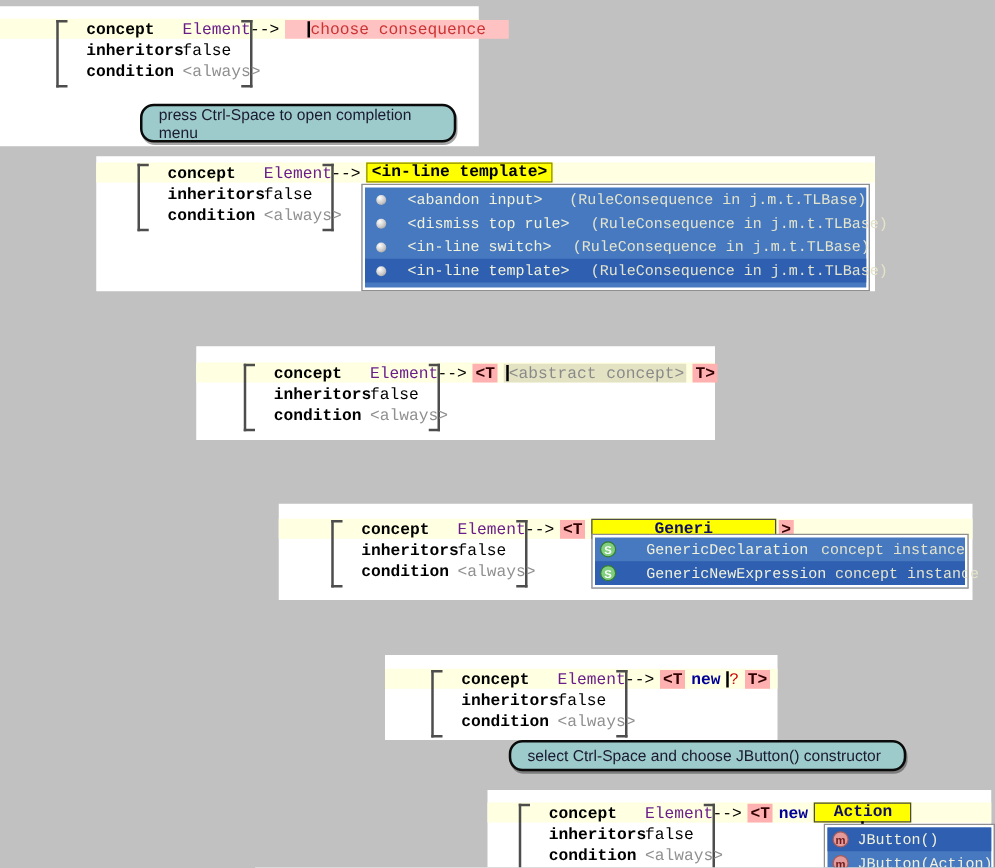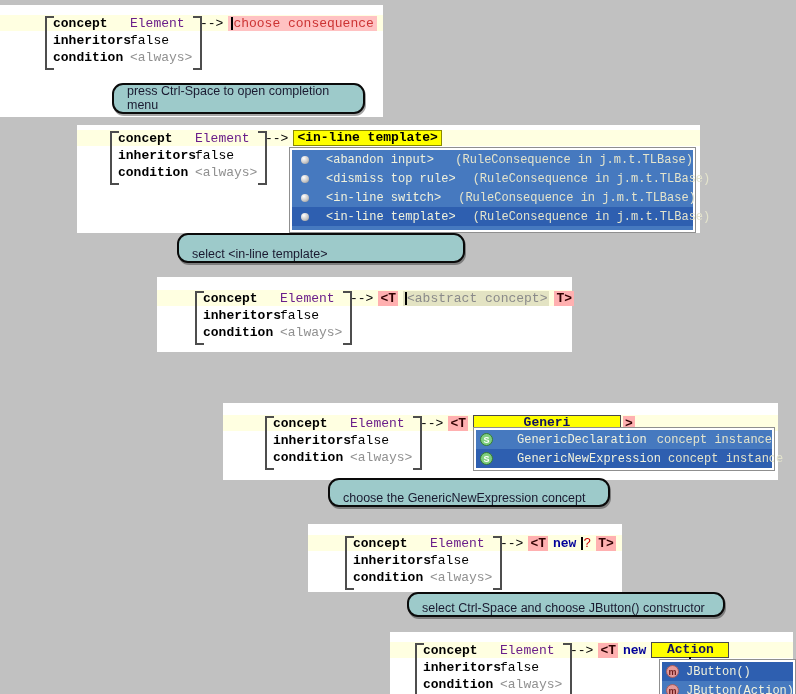--- a/index.html
+++ b/index.html
@@ -5,28 +5,28 @@
   html,body{margin:0;padding:0;}
   .page{position:relative;width:796px;height:694px;overflow:hidden;background:#c1c1c1;
         font-family:"Liberation Mono","DejaVu Sans Mono",monospace;font-size:13px;}
   .panel{position:absolute;background:#ffffff;}
   .band{position:absolute;left:0;right:0;height:16px;background:#ffffe1;}
   .lbracket,.rbracket{position:absolute;width:7px;height:50px;}
   .lbracket{border-left:2px solid #4d4d4d;border-top:2px solid #4d4d4d;border-bottom:2px solid #4d4d4d;}
   .rbracket{border-right:2px solid #4d4d4d;border-top:2px solid #4d4d4d;border-bottom:2px solid #4d4d4d;}
   .code{position:absolute;}
   .crow{height:17px;line-height:17px;white-space:pre;}
-  .kw{display:inline-block;width:77px;font-weight:bold;color:#000;}
+  .kw{display:inline-block;width:77px;font-weight:bold;color:#000;margin-left:16px;}
   .val{color:#000;}
   .purple{color:#6a1e8a;}
   .grayv{color:#909090;}
   .line1{position:absolute;height:16px;display:flex;align-items:center;gap:5px;white-space:pre;}
   .arrow{color:#000;}
   .caret{display:inline-block;width:2px;height:13px;background:#000;vertical-align:-2px;flex:none;}
-  .cell-pink{background:#ffc2c2;color:#cc3333;padding:0 3px;height:15px;line-height:15px;display:inline-flex;align-items:center;}
+  .cell-pink{background:#ffc2c2;color:#cc3333;padding:0 18px;height:15px;line-height:15px;display:inline-flex;align-items:center;}
   .chip{background:#ffb0b0;color:#300000;font-weight:bold;padding:0 2px;height:15px;line-height:15px;}
   .cell-yellowsel{background:#ffff00;border:1px solid #8b8b00;color:#000;font-weight:bold;padding:0 3px;height:14px;line-height:14px;}
   .cell-khaki{background:#e3e3c3;color:#8a8a8a;padding:0 2px;height:15px;line-height:15px;display:inline-flex;align-items:center;}
   .cell-input{background:#ffff00;border:1px solid #4a4a4a;height:14px;line-height:14px;display:inline-flex;align-items:center;
               color:#101060;font-weight:bold;padding:0 2px;flex-direction:column;}
   .kw-new{color:#000099;font-weight:bold;}
   .q-red{color:#cc0000;}
   .menu{position:absolute;background:#4679bf;border:2px solid #ffffff;outline:1px solid #8f8f8f;z-index:3;}
   .mrow{display:flex;align-items:center;height:19px;color:#f2f2dc;font-size:12px;white-space:pre;}
   .mrow.sel{background:#2e5fb0;}
@@ -37,21 +37,21 @@
   .menu2 .mrow{padding-left:4px;gap:7px;}
   .menu2 .mlabel{display:inline-block;width:160px;margin-left:17px;}
   .menu3 .mrow{padding-left:4px;gap:7px;}
   .bullet{flex:none;width:8px;height:8px;border-radius:50%;
           background:radial-gradient(circle at 35% 30%, #ffffff, #c9c9c9 55%, #8a8a8a);}
   .sicon,.micon{flex:none;width:13px;height:13px;border-radius:50%;display:flex;align-items:center;justify-content:center;
           font-family:"Liberation Sans",sans-serif;font-size:9px;font-weight:bold;}
   .sicon{background:#7fcf7f;border:1px solid #357a35;color:#ffffff;box-sizing:border-box;}
   .micon{background:#e49a9a;border:1px solid #a65b5b;color:#6e1a1a;box-sizing:border-box;}
   .callout{position:absolute;background:#9dcaca;border:2px solid #0a0a0a;border-radius:11px;
-           box-shadow:1px 2px 0 rgba(0,0,0,0.35);display:flex;align-items:flex-end;padding:0 13px;
+           box-shadow:1px 2px 0 rgba(0,0,0,0.35);display:flex;align-items:center;padding:0 13px;
            font-family:"Liberation Sans","DejaVu Sans",sans-serif;font-size:12.5px;color:#1a1a30;z-index:5;box-sizing:border-box;}
 </style>
 </head>
 <body>
 
 <div class="page">
 
   <div class="panel" style="left:0;top:5px;width:383px;height:112px;">
     <div class="band" style="top:10px;"></div>
     <div class="lbracket" style="left:45px;top:11px;"></div>
@@ -85,23 +85,20 @@
       <span class="cell-yellowsel">&lt;in-line template&gt;</span>
     </div>
     <div class="menu menu1" style="left:213px;top:23px;width:401px;">
       <div class="mrow"><span class="bullet"></span><span class="mlabel">&lt;abandon input&gt;</span><span class="mdetail">(RuleConsequence in j.m.t.TLBase)</span></div>
       <div class="mrow"><span class="bullet"></span><span class="mlabel">&lt;dismiss top rule&gt;</span><span class="mdetail">(RuleConsequence in j.m.t.TLBase)</span></div>
       <div class="mrow"><span class="bullet"></span><span class="mlabel">&lt;in-line switch&gt;</span><span class="mdetail">(RuleConsequence in j.m.t.TLBase)</span></div>
       <div class="mrow sel"><span class="bullet"></span><span class="mlabel">&lt;in-line template&gt;</span><span class="mdetail">(RuleConsequence in j.m.t.TLBase)</span></div>
     </div>
   </div>
 
-  <div class="callout" style="left:177px;top:233px;width:288px;height:30px;">
-    <span>select &lt;in-line template&gt;</span>
-  </div>
 
   <div class="panel" style="left:157px;top:277px;width:415px;height:75px;">
     <div class="band" style="top:13px;"></div>
     <div class="lbracket" style="left:38px;top:14px;"></div>
     <div class="rbracket" style="left:186px;top:14px;"></div>
     <div class="code" style="left:46px;top:13px;">
       <div class="crow"><span class="kw">concept</span><span class="val purple">Element</span></div>
       <div class="crow"><span class="kw">inheritors</span><span class="val">false</span></div>
       <div class="crow"><span class="kw">condition</span><span class="val grayv">&lt;always&gt;</span></div>
     </div>
@@ -128,23 +125,20 @@
       <span class="chip">&lt;T</span>
       <span class="cell-input" style="width:142px;"><span>Generi</span><span class="caret"></span></span>
       <span class="chip" style="margin-left:-3px;">&gt;</span>
     </div>
     <div class="menu menu2" style="left:251px;top:25px;width:296px;">
       <div class="mrow"><span class="sicon">S</span><span class="mlabel">GenericDeclaration</span><span class="mdetail">concept instance</span></div>
       <div class="mrow sel"><span class="sicon">S</span><span class="mlabel">GenericNewExpression</span><span class="mdetail">concept instance</span></div>
     </div>
   </div>
 
-  <div class="callout" style="left:328px;top:478px;width:282px;height:29px;">
-    <span>choose the GenericNewExpression concept</span>
-  </div>
 
   <div class="panel" style="left:308px;top:524px;width:314px;height:68px;">
     <div class="band" style="top:11px;"></div>
     <div class="lbracket" style="left:37px;top:12px;"></div>
     <div class="rbracket" style="left:185px;top:12px;"></div>
     <div class="code" style="left:45px;top:11px;">
       <div class="crow"><span class="kw">concept</span><span class="val purple">Element</span></div>
       <div class="crow"><span class="kw">inheritors</span><span class="val">false</span></div>
       <div class="crow"><span class="kw">condition</span><span class="val grayv">&lt;always&gt;</span></div>
     </div>

